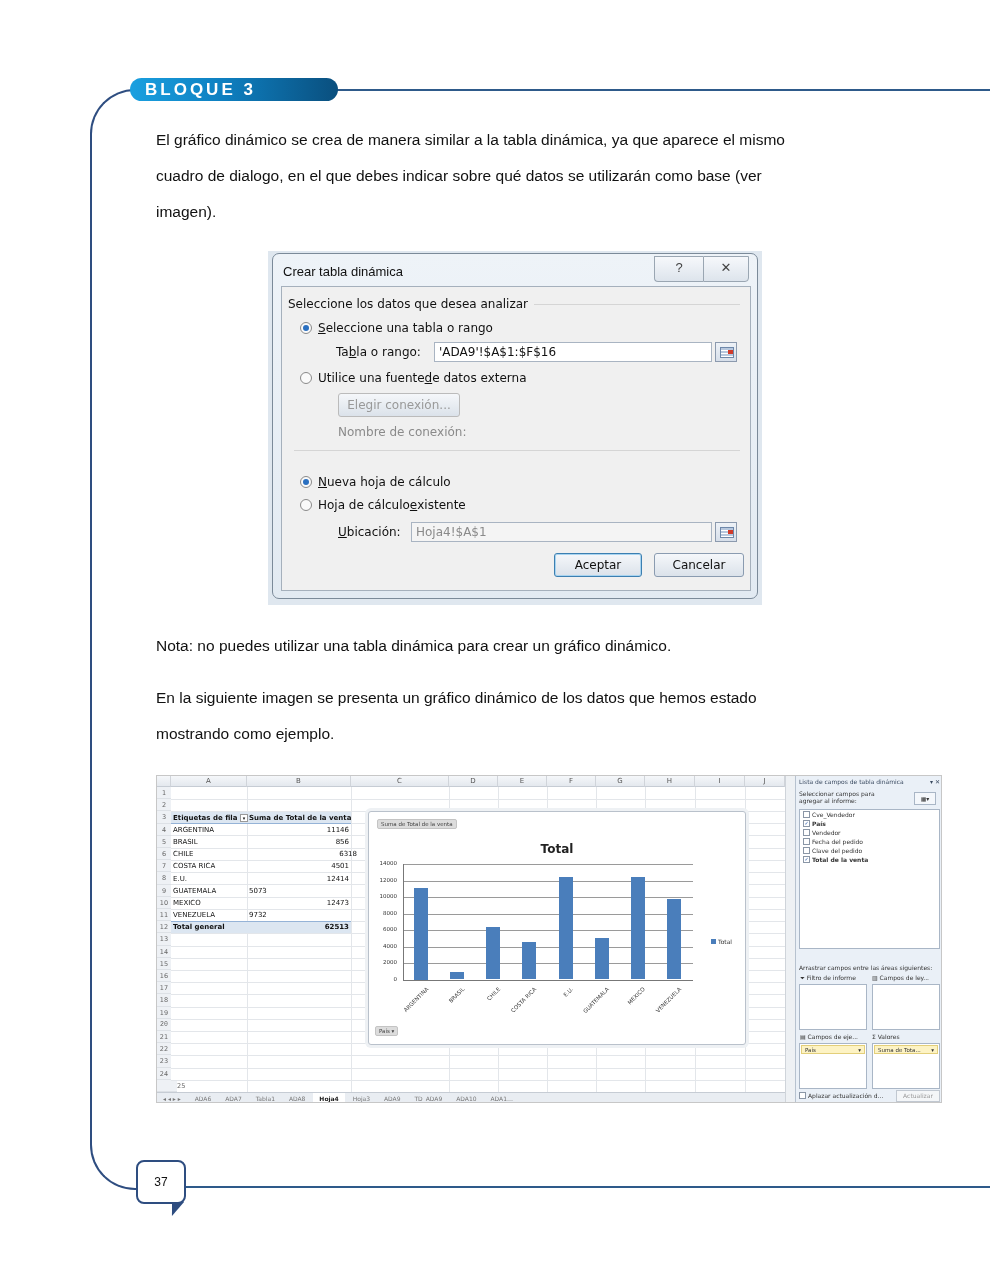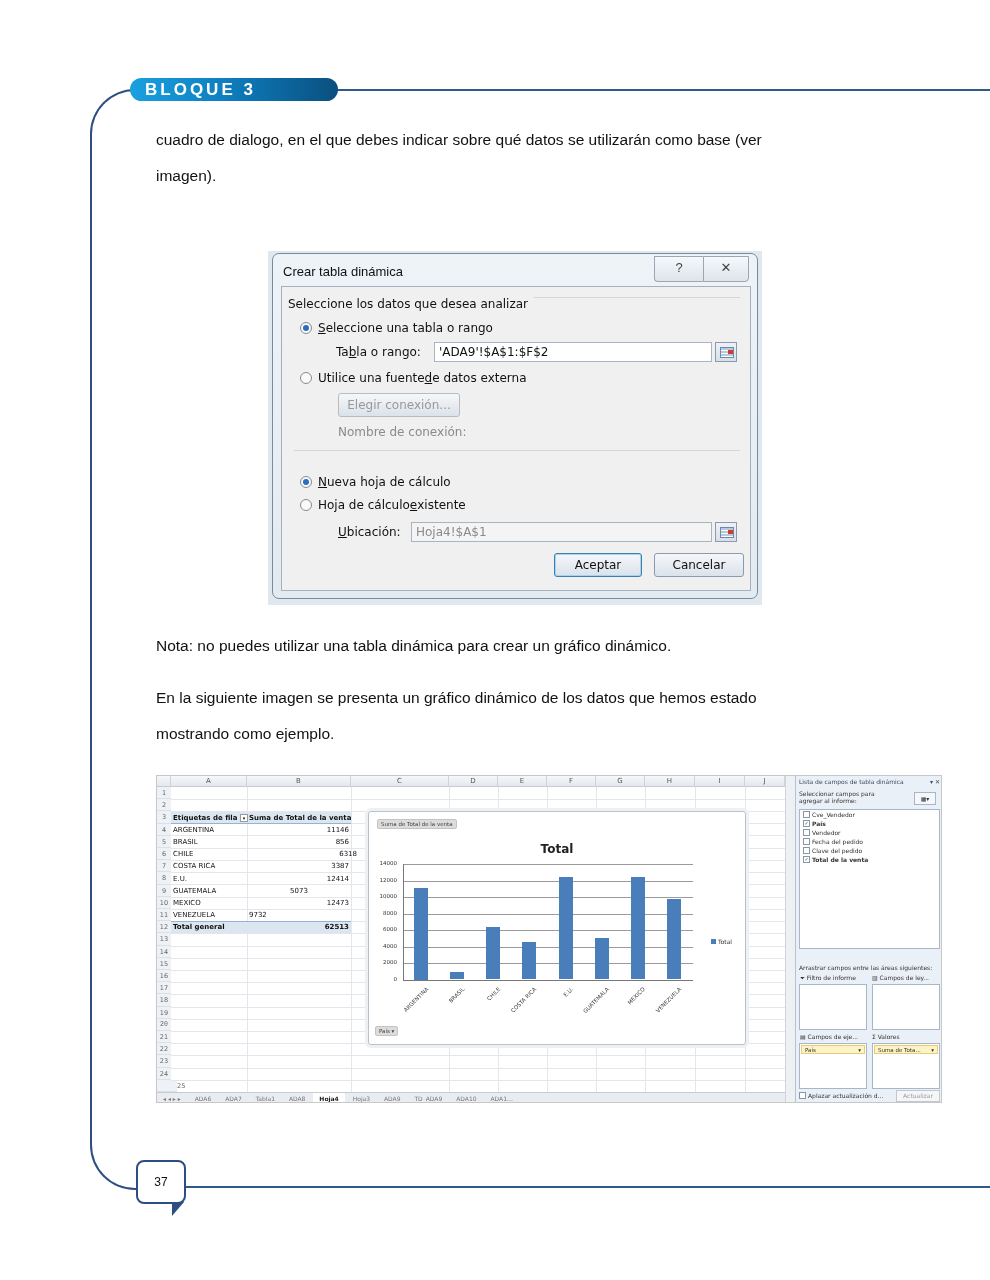--- a/index.html
+++ b/index.html
@@ -15,21 +15,21 @@
   .para{position:absolute;left:156px;font-family:"Liberation Sans",sans-serif;font-size:15.5px;line-height:36px;color:#111;width:720px;}
   
   .dlg-wrap{position:absolute;left:268px;top:251px;width:494px;height:354px;background:#dfe7ef;}
   .dlg{position:absolute;left:4px;top:2px;width:486px;height:346px;background:linear-gradient(#eef3f8,#e2eaf2);border:1px solid #7b8a99;border-radius:7px;box-sizing:border-box;}
   .dlg-title{position:absolute;left:10px;top:10px;font-size:13px;color:#111;}
   .dlg-btns{position:absolute;right:8px;top:2px;display:flex;}
   .dlg-btn{width:48px;height:24px;border:1px solid #9aa6b2;background:linear-gradient(#f6f8fb,#dde4ec);font-size:13px;text-align:center;line-height:22px;color:#444;}
   .dlg-btn:first-child{border-radius:0 0 0 4px;border-right:none;}
   .dlg-btn:last-child{width:44px;border-radius:0 0 4px 0;}
   .dlg-body{position:absolute;left:8px;top:32px;width:470px;height:305px;background:#f0f0f0;border:1px solid #a5b0bc;box-sizing:border-box;font-family:"DejaVu Sans",sans-serif;font-size:12px;color:#111;}
-  .grp{position:absolute;left:6px;right:10px;display:flex;}
+  .grp{position:absolute;left:6px;right:10px;display:flex;align-items:center;}
   .grp .line{flex:1;height:1px;background:#d5d5d5;margin-left:6px;}
   .row{position:absolute;display:flex;align-items:center;}
   .radio{width:12px;height:12px;border-radius:50%;border:1px solid #8a8a8a;background:#fafafa;margin-right:6px;box-sizing:border-box;position:relative;}
   .radio.on::after{content:"";position:absolute;left:2px;top:2px;width:6px;height:6px;border-radius:50%;background:#2a6fc0;}
   .inp{position:absolute;height:20px;border:1px solid #a9b4c2;background:#fff;box-sizing:border-box;font-size:12px;line-height:18px;padding-left:4px;}
   .inp.dis{background:#f4f4f4;color:#8a8a8a;}
   .refbtn{position:absolute;width:22px;height:20px;border:1px solid #8c9aae;background:linear-gradient(#eef2f7,#d7dfea);box-sizing:border-box;}
   .refbtn i{position:absolute;left:4px;top:4px;width:12px;height:9px;background:repeating-linear-gradient(#b7c7dd 0 2px,#fff 2px 3px);border:1px solid #6e88aa;}
   .refbtn i::after{content:"";position:absolute;right:0;top:2px;width:5px;height:4px;background:#d23b2a;}
   .gbtn{position:absolute;height:24px;border:1px solid #8a9bb0;border-radius:3px;background:linear-gradient(#f5f7fa,#dbe2ea);box-sizing:border-box;font-size:12px;text-align:center;line-height:22px;color:#111;}
@@ -67,20 +67,21 @@
 <body>
 
 <div class="frame-curve-top"></div>
 <div class="frame-top"></div>
 <div class="frame-left"></div>
 <div class="frame-curve-bot"></div>
 <div class="frame-bottom"></div>
 <div class="bloque">BLOQUE 3</div>
 
 <div class="para" style="top:122px;">
+  <div>El gráfico dinámico se crea de manera similar a la tabla dinámica, ya que aparece el mismo</div>
   <div>cuadro de dialogo, en el que debes indicar sobre qué datos se utilizarán como base (ver</div>
   <div>imagen).</div>
 </div>
 
 <div class="dlg-wrap">
   <div class="dlg">
     <div class="dlg-title">Crear tabla dinámica</div>
     <div class="dlg-btns">
       <div class="dlg-btn"><span>?</span></div>
       <div class="dlg-btn"><span>✕</span></div>
@@ -93,21 +94,21 @@
       <div class="row" style="left:18px;top:34px;">
         <span class="radio on"></span>
         <span class="u">S</span>
           <span>eleccione una tabla o rango</span>
       </div>
       <div class="row" style="left:54px;top:58px;">
         <span>Ta</span>
           <span class="u">b</span>
           <span>la o rango:</span>
       </div>
-      <div class="inp" style="left:152px;top:55px;width:278px;">'ADA9'!$A$1:$F$2</div>
+      <div class="inp" style="left:152px;top:55px;width:278px;">'ADA9'!$A$1:$F$16</div>
       <div class="refbtn" style="left:433px;top:55px;">
           <i></i>
         </div>
       <div class="row" style="left:18px;top:84px;">
         <span class="radio"></span>
         <span>Utilice una fuente </span>
           <span class="u">d</span>
           <span>e datos externa</span>
       </div>
       <div class="gbtn dis" style="left:56px;top:106px;width:122px;">Elegir conexión...</div>
@@ -228,25 +229,25 @@
   </div>
   <div class="cell" style="left:92px;top:36px;width:100px;text-align:right;font-weight:bold;">Suma de Total de la venta</div>
 
   <div class="cell" style="left:16px;top:48px;">ARGENTINA</div>
   <div class="cell" style="left:92px;top:48px;width:100px;text-align:right;">11146</div>
   <div class="cell" style="left:16px;top:60px;">BRASIL</div>
   <div class="cell" style="left:92px;top:60px;width:100px;text-align:right;">856</div>
   <div class="cell" style="left:16px;top:72px;">CHILE</div>
   <div class="cell" style="left:92px;top:72px;width:108px;text-align:right;">6318</div>
   <div class="cell" style="left:16px;top:84px;">COSTA RICA</div>
-  <div class="cell" style="left:92px;top:84px;width:100px;text-align:right;">3387</div>
+  <div class="cell" style="left:92px;top:84px;width:100px;text-align:right;">4501</div>
   <div class="cell" style="left:16px;top:97px;">E.U.</div>
   <div class="cell" style="left:92px;top:97px;width:100px;text-align:right;">12414</div>
   <div class="cell" style="left:16px;top:109px;">GUATEMALA</div>
-  <div class="cell" style="left:92px;top:109px;width:100px;text-align:center;">5073</div>
+  <div class="cell" style="left:92px;top:109px;width:100px;text-align:left;">5073</div>
   <div class="cell" style="left:16px;top:121px;">MEXICO</div>
   <div class="cell" style="left:92px;top:121px;width:100px;text-align:right;">12473</div>
   <div class="cell" style="left:16px;top:133px;">VENEZUELA</div>
   <div class="cell" style="left:92px;top:133px;width:100px;text-align:left;">9732</div>
 
   <div class="cell" style="left:14px;top:145px;width:180px;background:#dce6f1;border-top:1px solid #95b3d7;"></div>
   <div class="cell" style="left:16px;top:145px;font-weight:bold;">Total general</div>
   <div class="cell" style="left:92px;top:145px;width:100px;text-align:right;font-weight:bold;">62513</div>
 
   <div class="chart">

